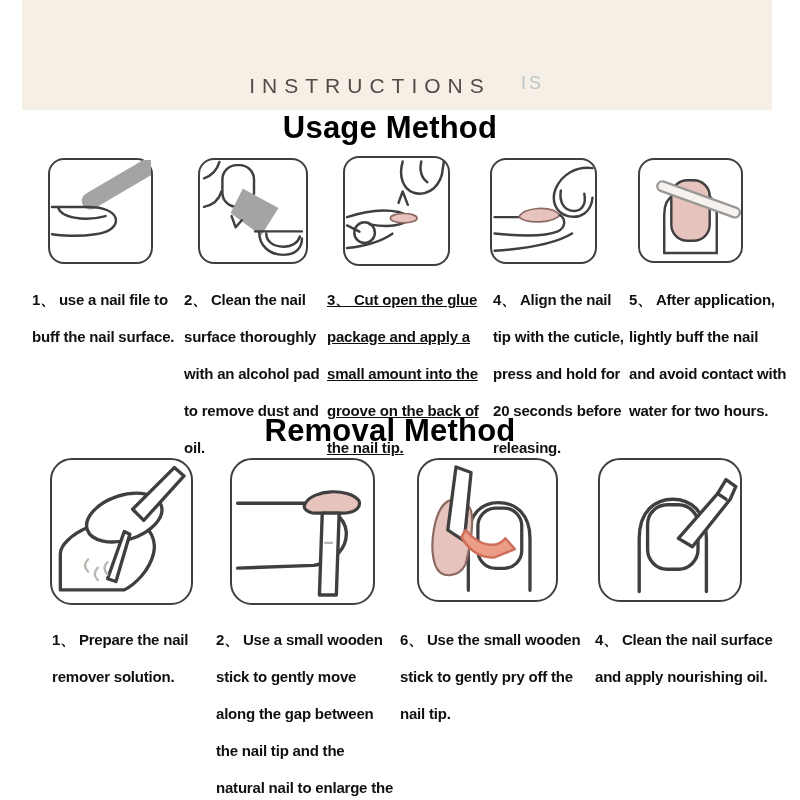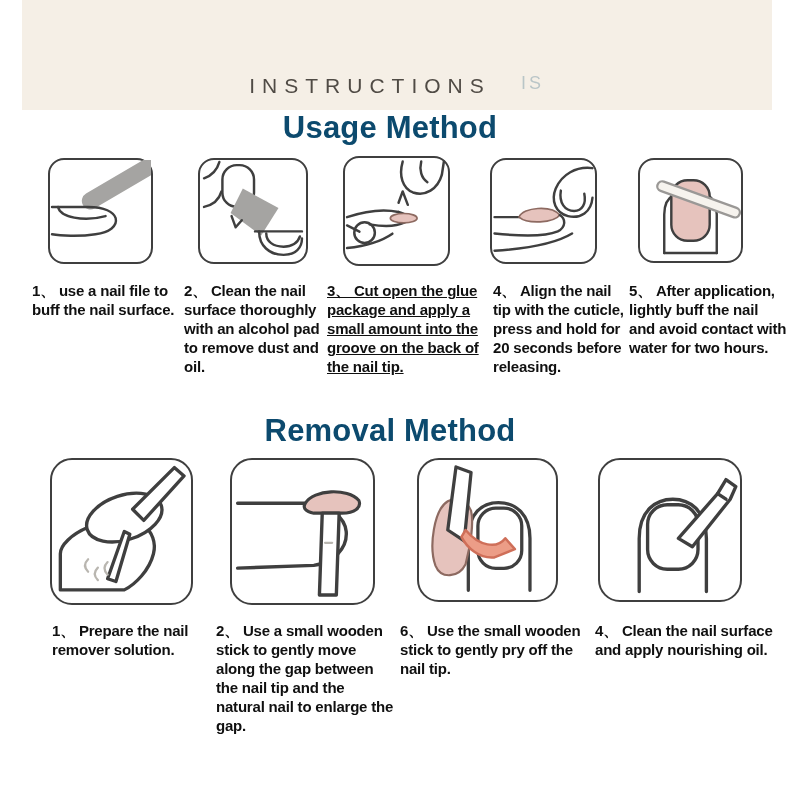--- a/index.html
+++ b/index.html
@@ -11,29 +11,29 @@
   .band-title{
     position:absolute;left:0;bottom:12px;width:100%;text-align:center;
     font-size:21px;letter-spacing:7px;color:#504b45;padding-right:54px;box-sizing:border-box;
   }
   .ghost{
     position:absolute;right:228px;bottom:16px;font-size:18px;letter-spacing:3px;
     color:#0c4a6e;opacity:.25;
   }
   .section-title{
     position:absolute;left:0;width:780px;text-align:center;
-    font-size:31px;font-weight:bold;color:#0c4a6e;letter-spacing:0.2px;
+    font-size:31px;font-weight:bold;color:#000000;letter-spacing:0.2px;
   }
   .card{
     position:absolute;background:#ffffff;border:2.4px solid #3f3f3f;box-sizing:border-box;
   }
   .card svg{width:100%;height:100%;display:block;}
   .r16{border-radius:16px;} .r22{border-radius:22px;}
   .step-text{
-    position:absolute;font-size:15px;font-weight:bold;line-height:19px;
+    position:absolute;font-size:15px;font-weight:bold;line-height:37px;
     letter-spacing:-0.2px;color:#101010;
   }
   
   .ln{stroke:#3f3f3f;stroke-width:2.4;fill:none;stroke-linecap:round;stroke-linejoin:round;}
   .lnw{stroke:#3f3f3f;stroke-width:2.4;fill:#ffffff;stroke-linecap:round;stroke-linejoin:round;}
   .fill-gray{fill:#a5a4a2;stroke:none;}
   .fill-pink{fill:#e6c3bd;stroke:#8d6a61;stroke-width:1.6;}
   .fill-arrow{fill:#ec9d87;stroke:#cf6f59;stroke-width:1.8;stroke-linejoin:round;}
   .squig{stroke:#b9b6b0;stroke-width:1.6;fill:none;stroke-linecap:round;}
 </style>

